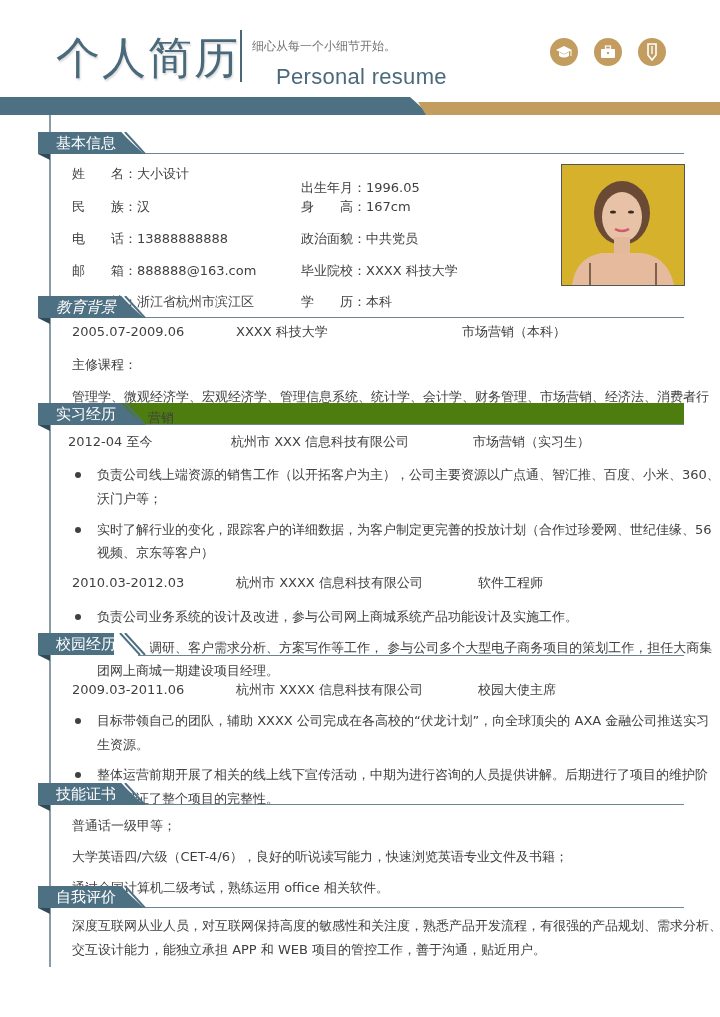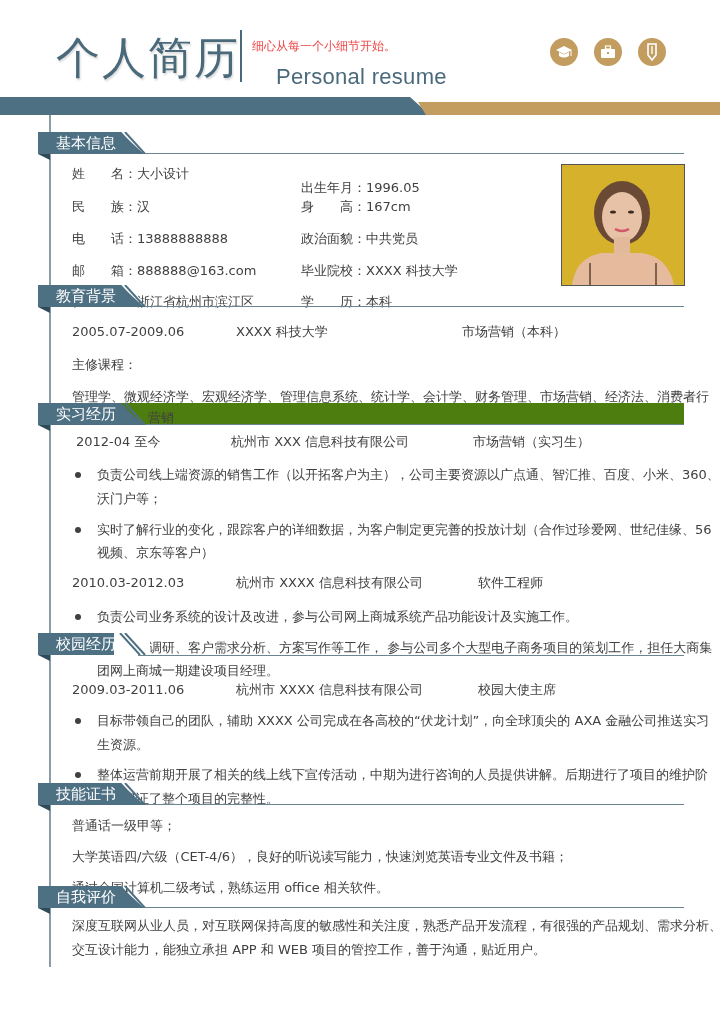--- a/index.html
+++ b/index.html
@@ -8,21 +8,21 @@
     background: #ffffff;
     font-family: "DejaVu Sans", "Liberation Sans", sans-serif;
     color: #404040;
   }
   .abs { position: absolute; }
   .title-cn {
     left: 56px; top: 30px; font-size: 44px; color: #4a6a7c; letter-spacing: 2px;
     font-weight: normal; line-height: 56px; text-shadow: 1px 2px 2px rgba(0,0,0,0.15);
   }
   .title-divider { left: 240px; top: 30px; width: 2px; height: 52px; background: #4a6a7c; }
-  .slogan { left: 252px; top: 38px; font-size: 12px; color: #ef4444; }
+  .slogan { left: 252px; top: 38px; font-size: 12px; color: #737373; }
   .subtitle-en {
     left: 252px; top: 64px; font-size: 22px; color: #4a6a7c;
     font-family: "Liberation Sans", sans-serif; letter-spacing: 0.3px; margin-left: 24px;
   }
   .icons { left: 550px; top: 38px; display: flex; gap: 16px; }
   .icon-circle {
     width: 28px; height: 28px; border-radius: 50%; background: #c39c60;
     display: flex; align-items: center; justify-content: center;
   }
   .band-blue {
@@ -129,21 +129,21 @@
   <div class="rule"></div>
   <div class="tab"></div>
   <svg class="stripes" viewBox="0 0 36 22">
       <line x1="6" y1="0" x2="26" y2="22" stroke="#4e7083" stroke-width="2"></line>
       <line x1="11" y1="0" x2="31" y2="22" stroke="#4e7083" stroke-width="2"></line>
     </svg>
   <div class="fold"></div>
   <div class="label">基本信息</div>
 </div>
 
-<div class="abs sec-header" style="top:285px;">
+<div class="abs sec-header" style="top:296px;font-style:italic;">
   <div class="rule"></div>
   <div class="tab"></div>
   <svg class="stripes" viewBox="0 0 36 22">
       <line x1="6" y1="0" x2="26" y2="22" stroke="#4e7083" stroke-width="2"></line>
       <line x1="11" y1="0" x2="31" y2="22" stroke="#4e7083" stroke-width="2"></line>
     </svg>
   <div class="fold"></div>
   <div class="label">教育背景</div>
 </div>
 
@@ -159,21 +159,21 @@
   <div class="tab"></div>
   <svg class="stripes" viewBox="0 0 36 22">
       <line x1="6" y1="0" x2="26" y2="22" stroke="#4e7083" stroke-width="2"></line>
       <line x1="11" y1="0" x2="31" y2="22" stroke="#4e7083" stroke-width="2"></line>
     </svg>
   <div class="fold"></div>
   <div class="label">实习经历</div>
 </div>
 <div class="abs txt" style="left:148px;top:410px;">营销</div>
 
-<div class="abs txt-md" style="left:76px;top:433px;">2012-04 至今</div>
+<div class="abs txt-md" style="left:68px;top:433px;">2012-04 至今</div>
 <div class="abs txt-md" style="left:231px;top:433px;">杭州市 XXX 信息科技有限公司</div>
 <div class="abs txt-md" style="left:473px;top:433px;">市场营销（实习生）</div>
 
 <div class="abs bullet" style="left:75px;top:472px;"></div>
 <div class="abs txt" style="left:97px;top:467px;">负责公司线上端资源的销售工作（以开拓客户为主），公司主要资源以广点通、智汇推、百度、小米、360、</div>
 <div class="abs txt" style="left:97px;top:491px;">沃门户等；</div>
 <div class="abs bullet" style="left:75px;top:527px;"></div>
 <div class="abs txt" style="left:97px;top:522px;">实时了解行业的变化，跟踪客户的详细数据，为客户制定更完善的投放计划（合作过珍爱网、世纪佳缘、56</div>
 <div class="abs txt" style="left:97px;top:545px;">视频、京东等客户）</div>
 

